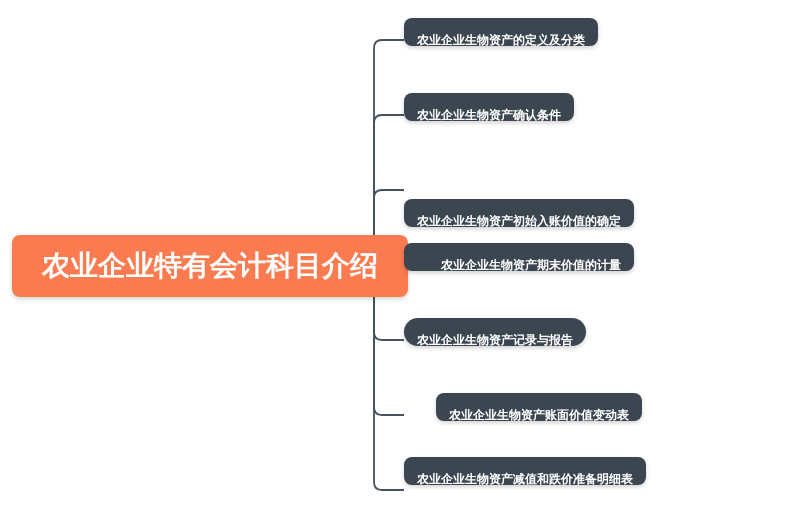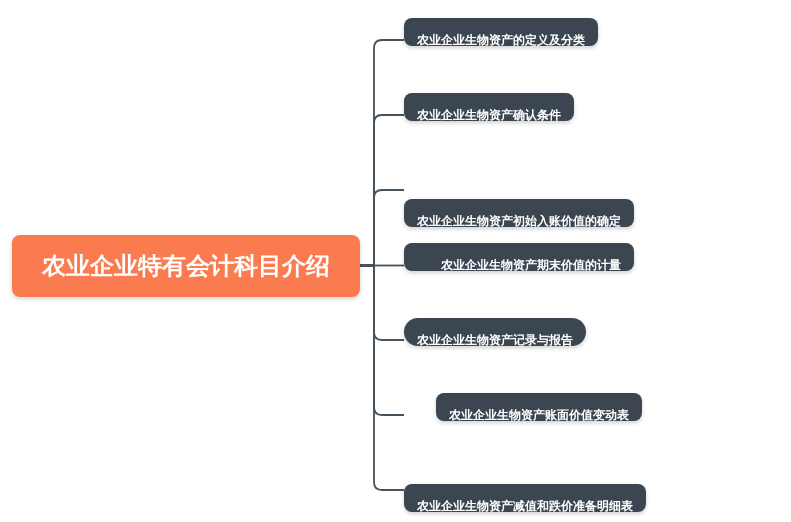--- a/index.html
+++ b/index.html
@@ -30,21 +30,21 @@
   .stub-line   { stroke-width: 3; }
   .root-node {
     position: absolute;
     left: 12px;
     top: 235px;
     height: 62px;
     line-height: 62px;
     padding: 0 30px;
     background: #f97b4f;
     color: #ffffff;
-    font-size: 24px;
+    font-size: 28px;
     font-weight: bold;
     border-radius: 8px;
     white-space: nowrap;
     box-shadow: 0 2px 4px rgba(0,0,0,0.18);
     cursor: default;
   }
   .branch-node {
     position: absolute;
     left: 404px;
     height: 28px;
@@ -58,21 +58,21 @@
     white-space: nowrap;
     box-shadow: 0 2px 4px rgba(0,0,0,0.18);
     cursor: default;
   }
   .n1 { top: 17.5px; }
   .n2 { top: 92.5px; }
   .n3 { top: 163px; margin-top: 36px; }
   .n4 { top: 243px; padding-left: 37px; }
   .n5 { top: 317.5px; border-radius: 21px; }
   .n6 { top: 392.5px; margin-left: 32px; }
-  .n7 { top: 484px; font-family: Liberation Serif, serif; }
+  .n7 { top: 457px; font-family: Liberation Serif, serif; }
 </style>
 </head>
 <body>
 
 <div class="canvas">
 
   <svg class="connectors" viewBox="0 0 791 522" xmlns="http://www.w3.org/2000/svg">
     <path class="stub-line" d="M343 265.5 H374" stroke="#46525e"></path>
     <path class="branch-line" d="M374 265.5 V48 Q374 40 382 40 H404" stroke="#46525e"></path>
     <path class="branch-line" d="M374 265.5 V123 Q374 115 382 115 H404" stroke="#46525e"></path>

